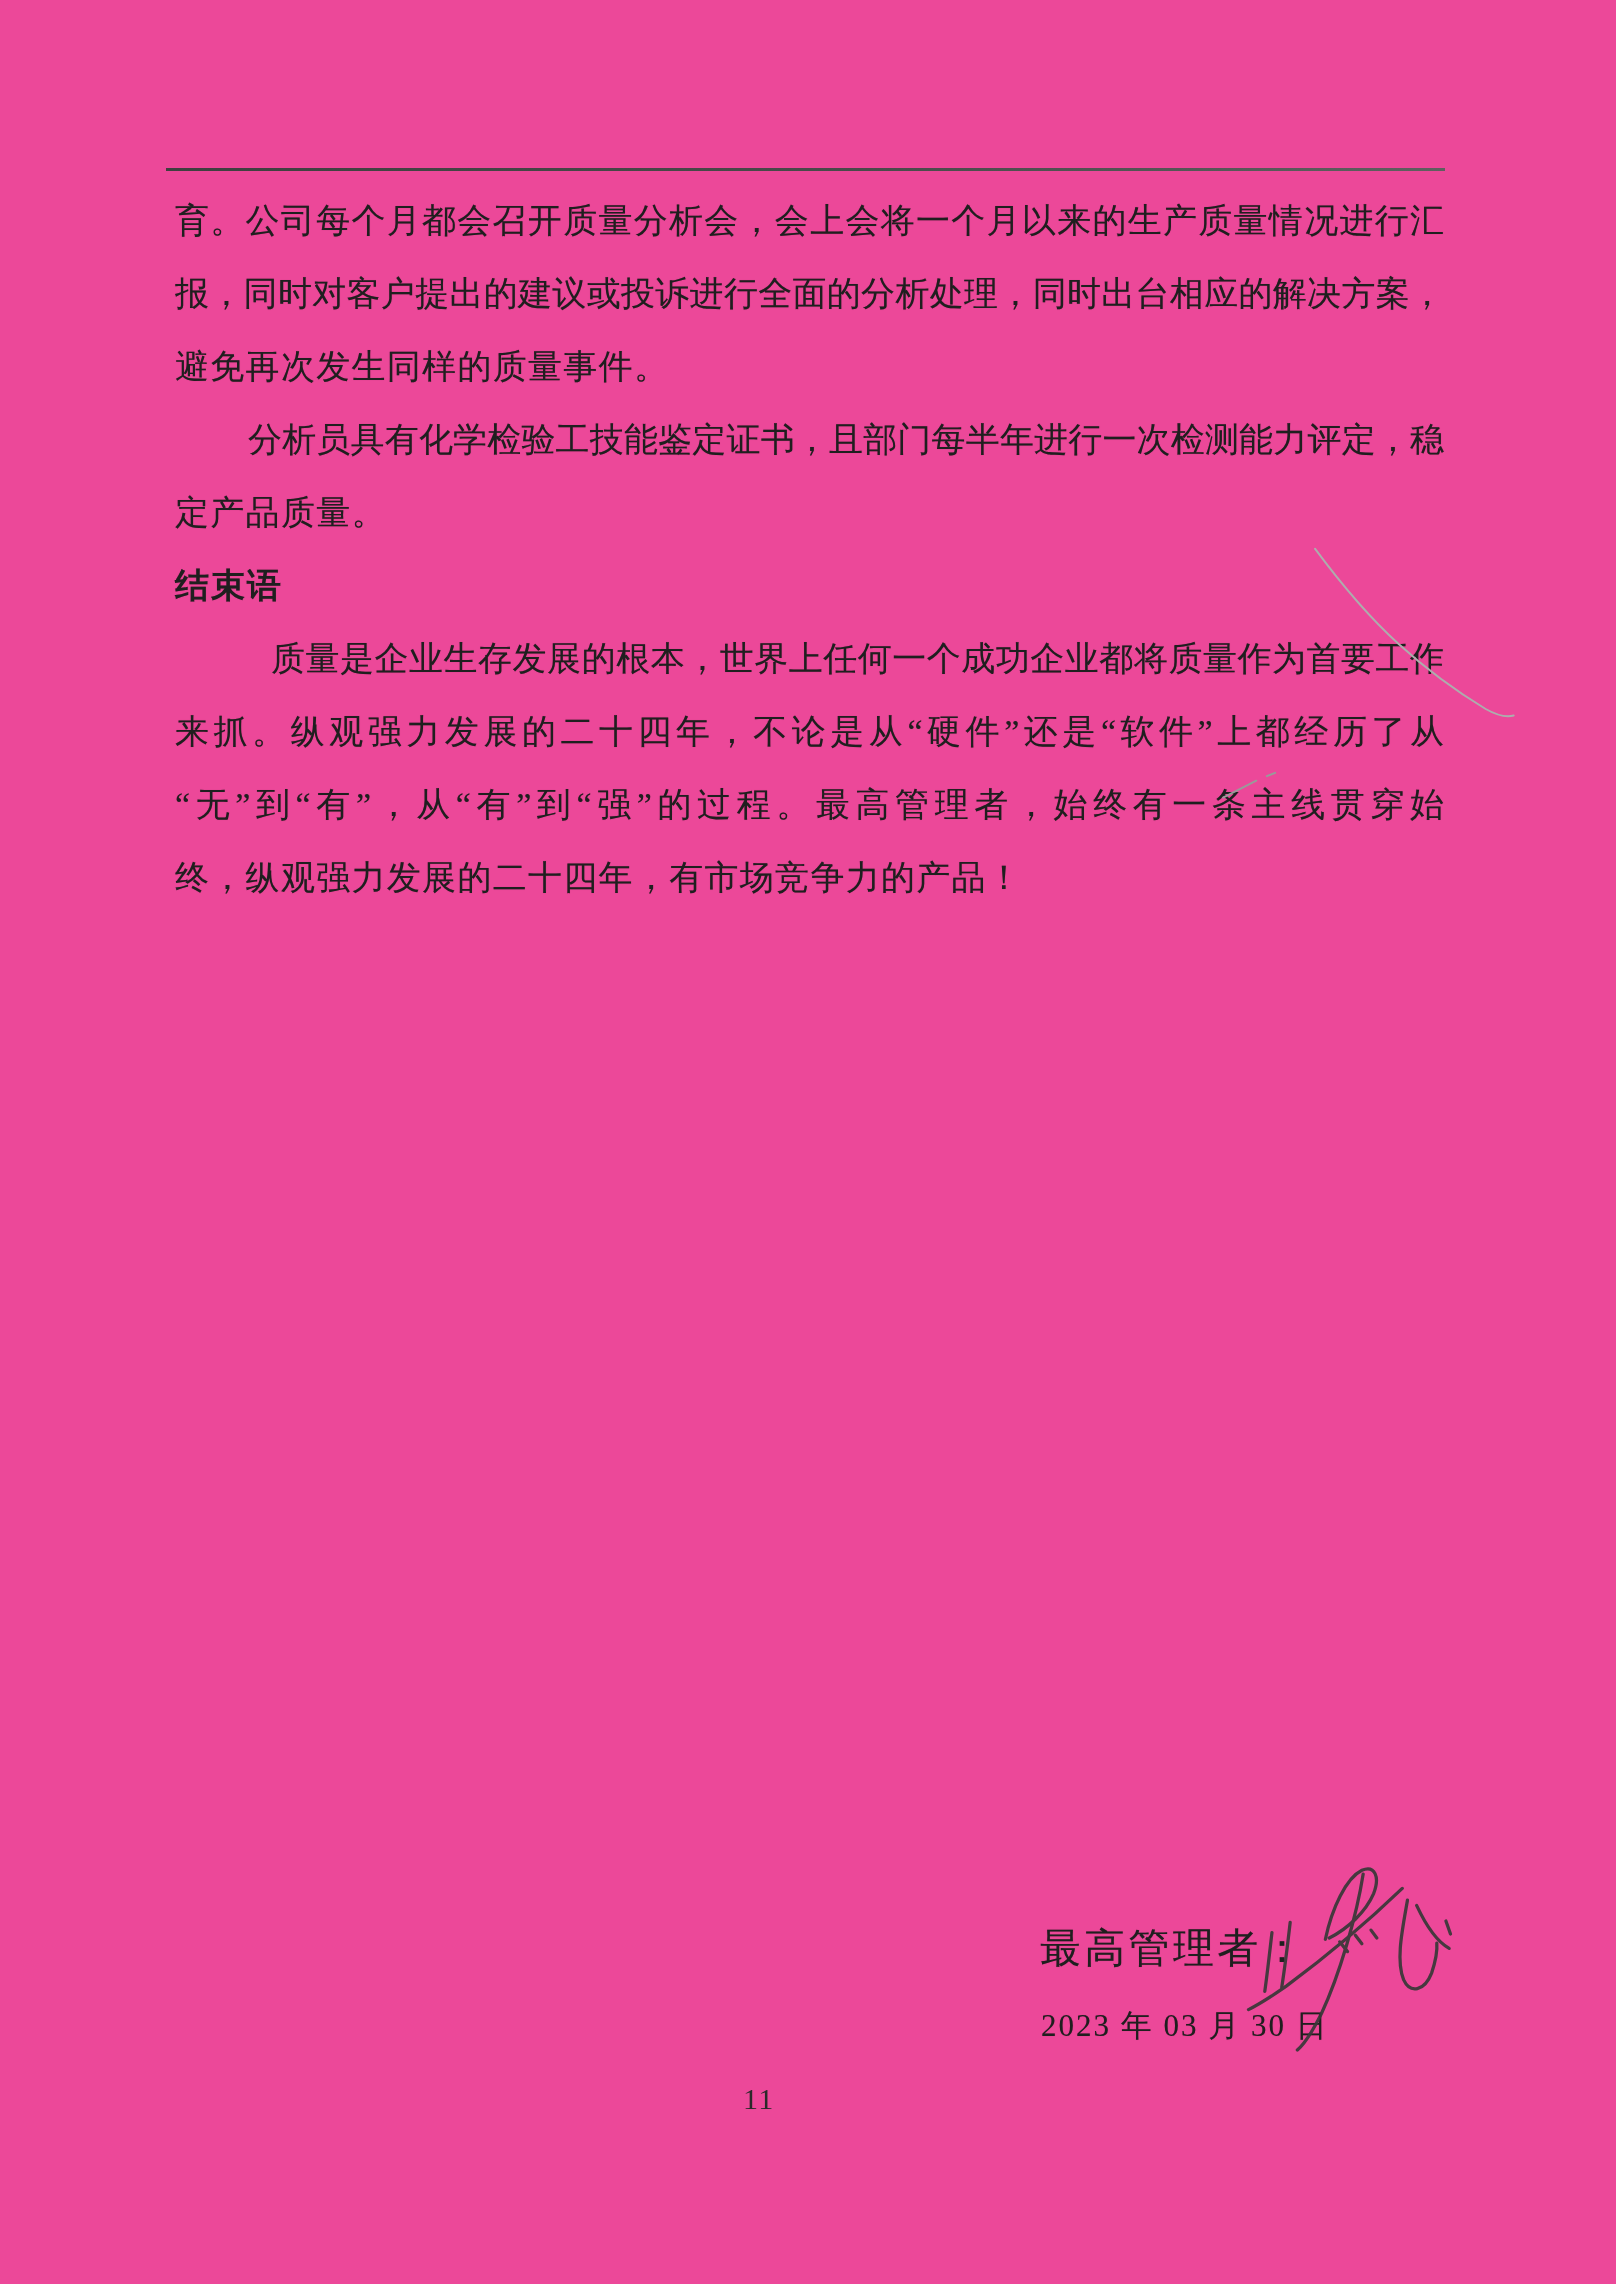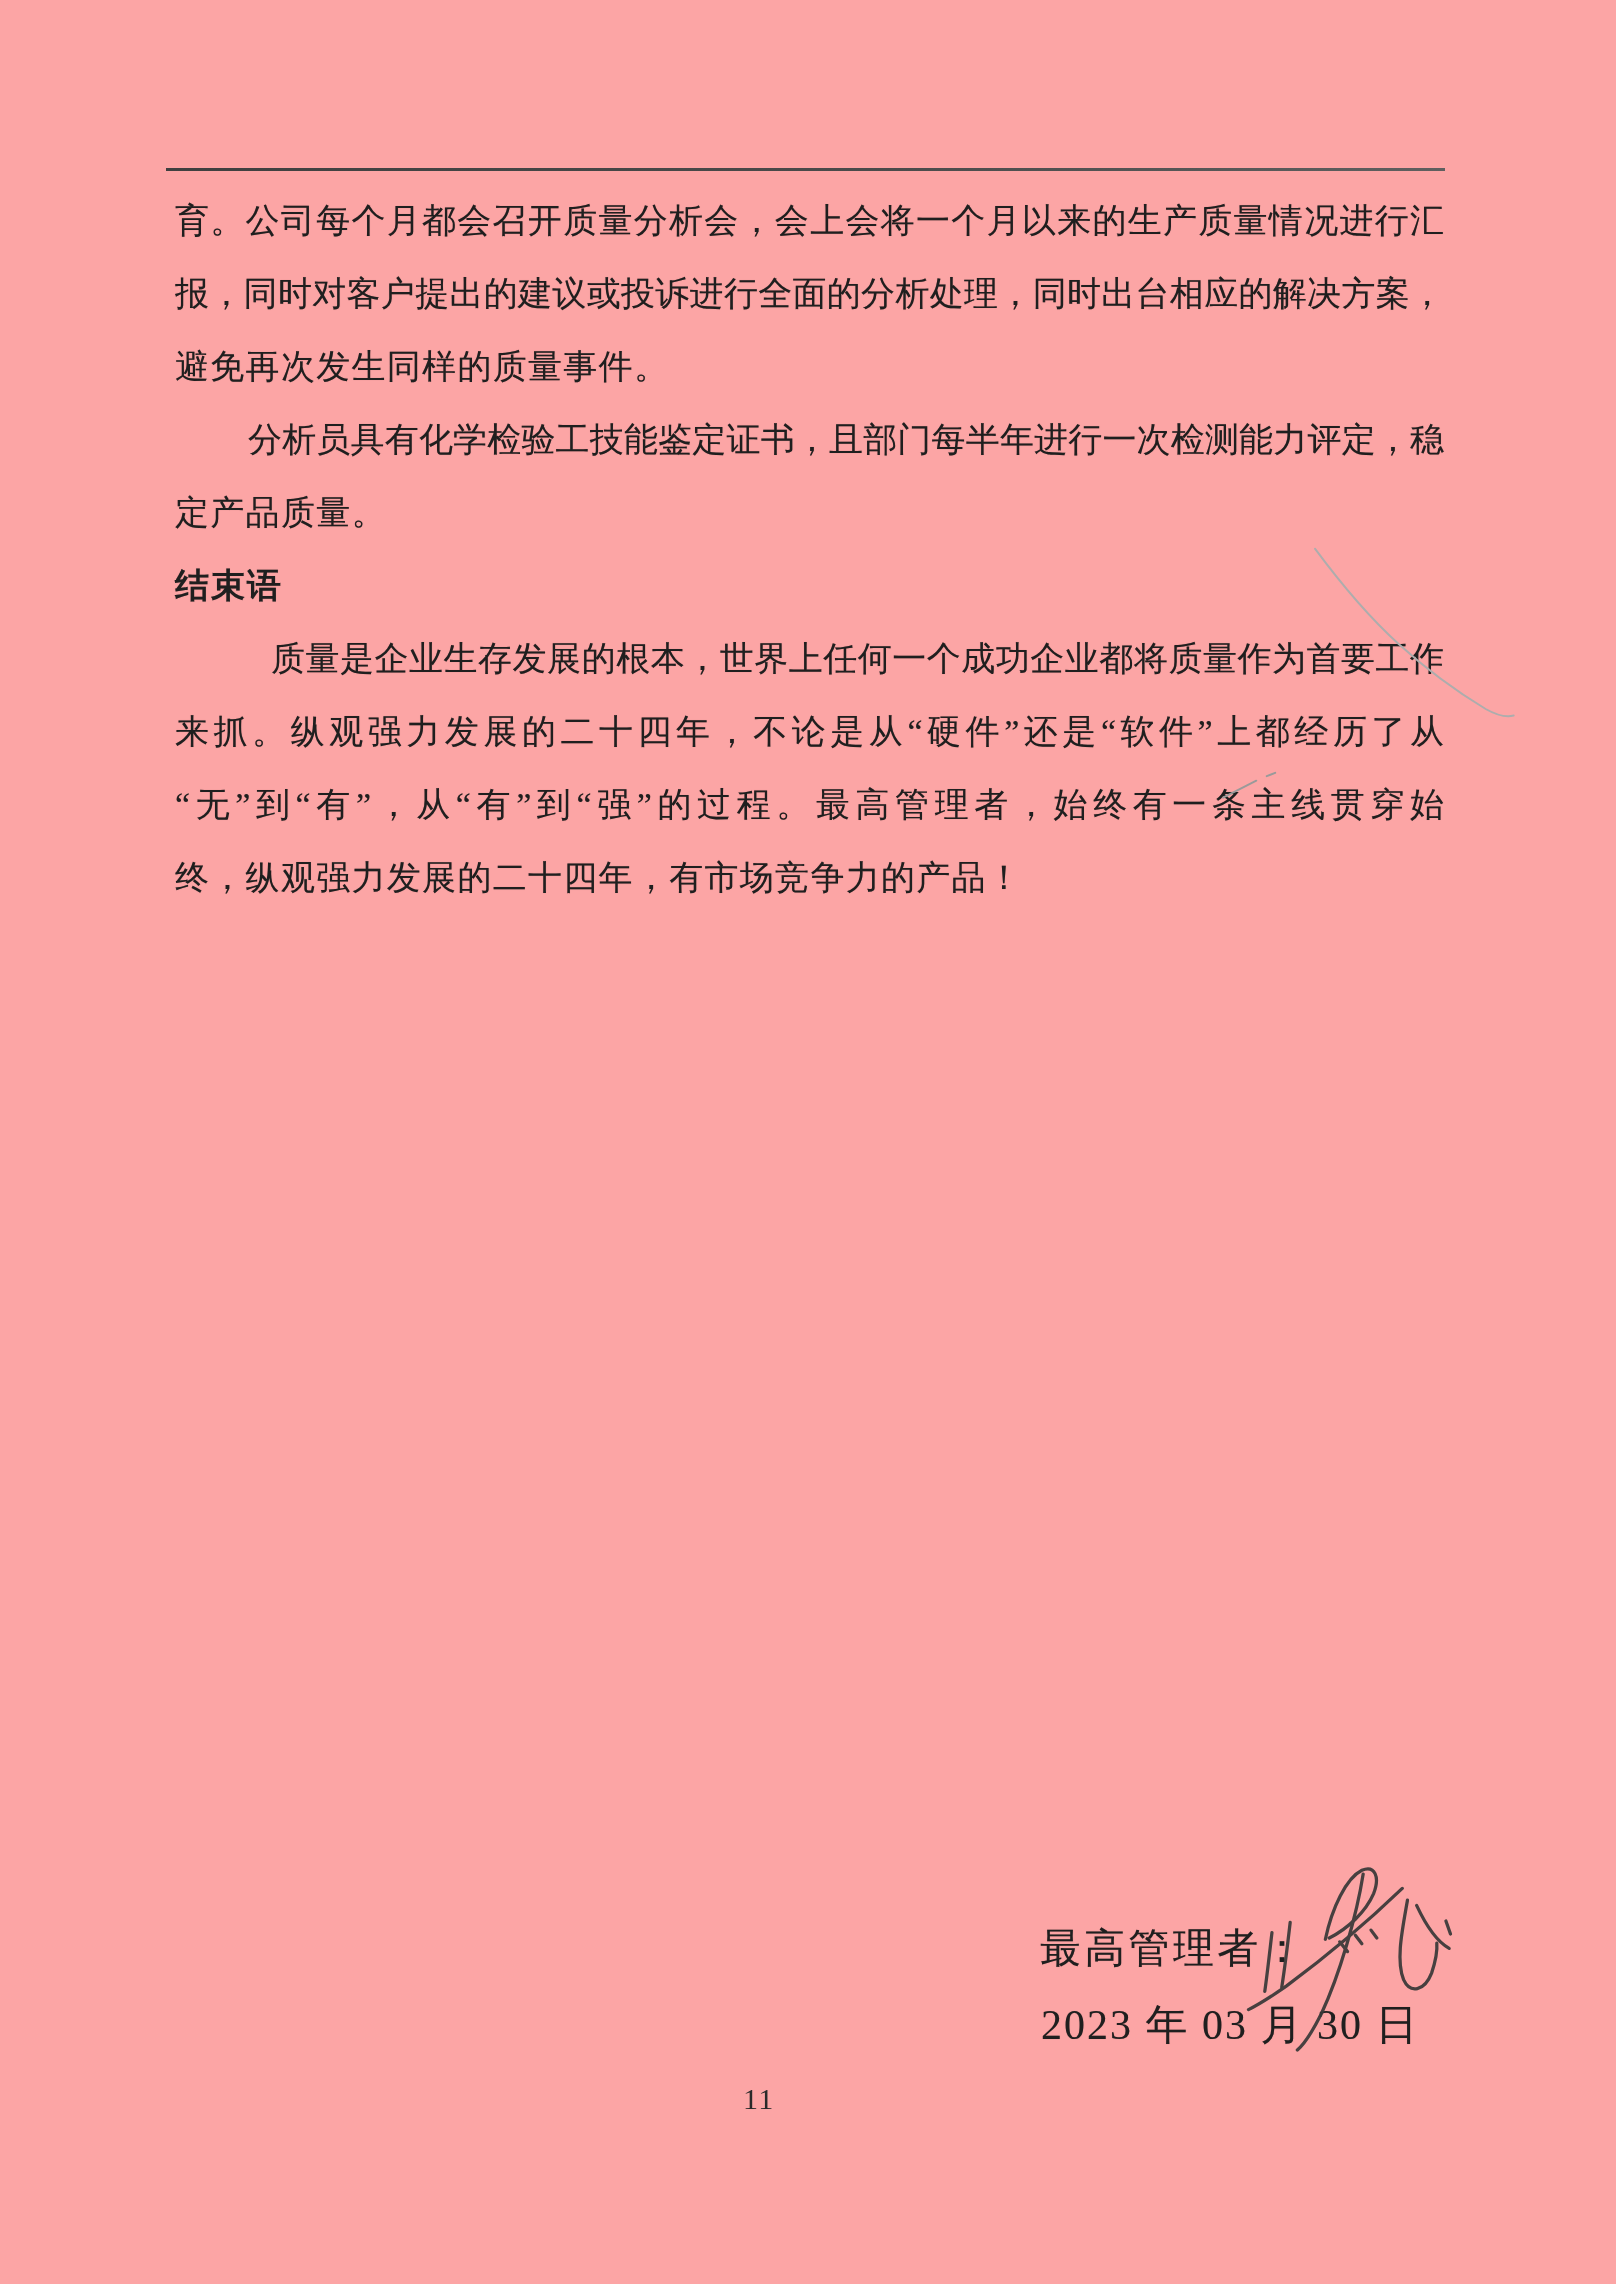--- a/index.html
+++ b/index.html
@@ -1,19 +1,19 @@
 <!DOCTYPE html>
 <html style="font-size:10.4px"><head>
 <meta charset="utf-8">
 <style>
   html,body{margin:0;padding:0;background:#e8e8e8;}
   .page{
     position:relative;
     width:1616px;height:2284px;
-    background:#fca5a5;
+    background:#ec4899;
     overflow:hidden;
     font-family:"Liberation Serif","DejaVu Serif",serif;
     color:#1f1f1f;
   }
   .header-rule{
     position:absolute;left:166px;top:168px;
     width:1279px;height:2.6px;
     background:linear-gradient(90deg,#3f3f3f 0%,#4a4a4a 55%,#5f5f5f 100%);
   }
   .body-text{
@@ -37,21 +37,21 @@
   .line.heading{font-weight:bold;letter-spacing:2px;}
   .indent-2{padding-left:73px;}
   .indent-3{padding-left:96px;}
   .sig-label{
     position:absolute;left:1040px;top:1929px;
     font-size:41px;line-height:39px;letter-spacing:3.3px;
     text-shadow:0 0 0.7px rgba(0,0,0,0.35);
   }
   .sig-date{
     position:absolute;left:1041px;top:2006px;
-    font-size:42px;line-height:39px;letter-spacing:2px;
+    font-size:31px;line-height:39px;letter-spacing:2px;
     text-shadow:0 0 0.7px rgba(0,0,0,0.35);
   }
   .page-number{
     position:absolute;left:743px;top:2084px;
     font-size:30px;line-height:30px;letter-spacing:1.3px;
     color:#2a2a2a;
   }
   .overlay{
     position:absolute;left:0;top:0;width:1616px;height:2284px;
     pointer-events:none;

